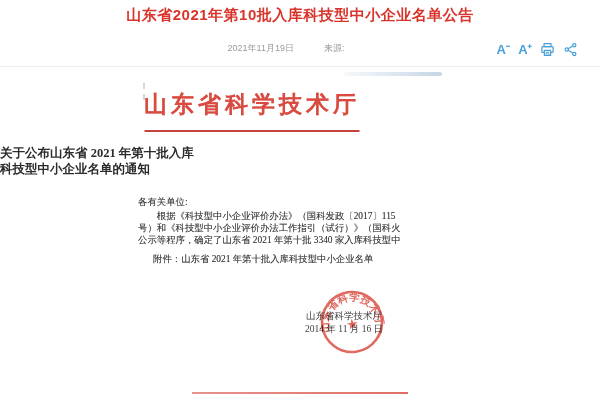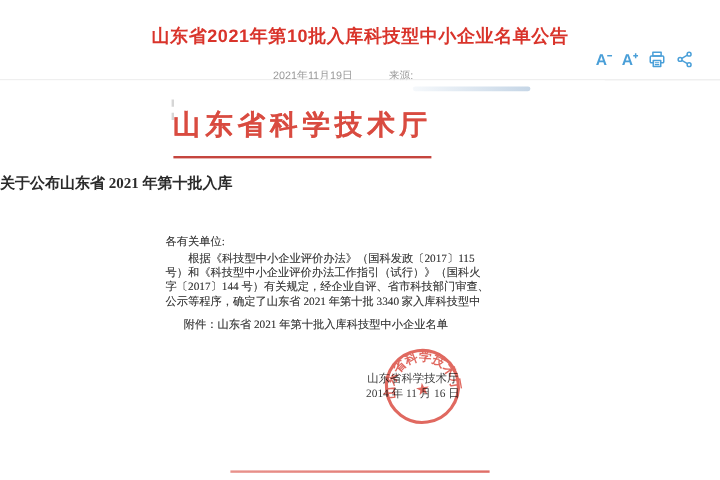--- a/index.html
+++ b/index.html
@@ -6,21 +6,21 @@
   html, body { background: #fff; }
   body { font-family: "Liberation Sans", sans-serif; }
   .page {
     position: relative;
     width: 600px; height: 400px;
     background: #fff;
     overflow: hidden;
   }
   
   .page-title {
-    padding-top: 21px;
+    padding-top: 6px;
     text-align: center;
     font-size: 15px;
     font-weight: bold;
     color: #d9342b;
     letter-spacing: 0.5px;
   }
   .meta-row {
     margin-top: 17px;
     display: flex;
     justify-content: center;
@@ -172,27 +172,27 @@
   <div class="doc">
 
     <div class="scan-smudge"></div>
     <div class="scan-mark"></div>
 
     <div class="letterhead">山东省科学技术厅</div>
     <div class="red-rule"></div>
 
     <div class="notice-title">
       <div>关于公布山东省 2021 年第十批入库</div>
+      <div>科技型中小企业名单的通知</div>
     </div>
 
     <div class="doc-body">
       <div class="salutation">各有关单位:</div>
       <div class="b-line indent">根据《科技型中小企业评价办法》（国科发政〔2017〕115</div>
       <div class="b-line">号）和《科技型中小企业评价办法工作指引（试行）》（国科火</div>
-      <div class="b-line">字〔2017〕144 号）有关规定，经企业自评、省市科技部门审查、</div>
       <div class="b-line">公示等程序，确定了山东省 2021 年第十批 3340 家入库科技型中</div>
       <div class="attachment">附件：山东省 2021 年第十批入库科技型中小企业名单</div>
     </div>
 
     <div class="signature">
       <div>山东省科学技术厅</div>
       <div>2014 年 11 月 16 日</div>
     </div>
 
     <svg class="seal" viewBox="0 0 78 78">

